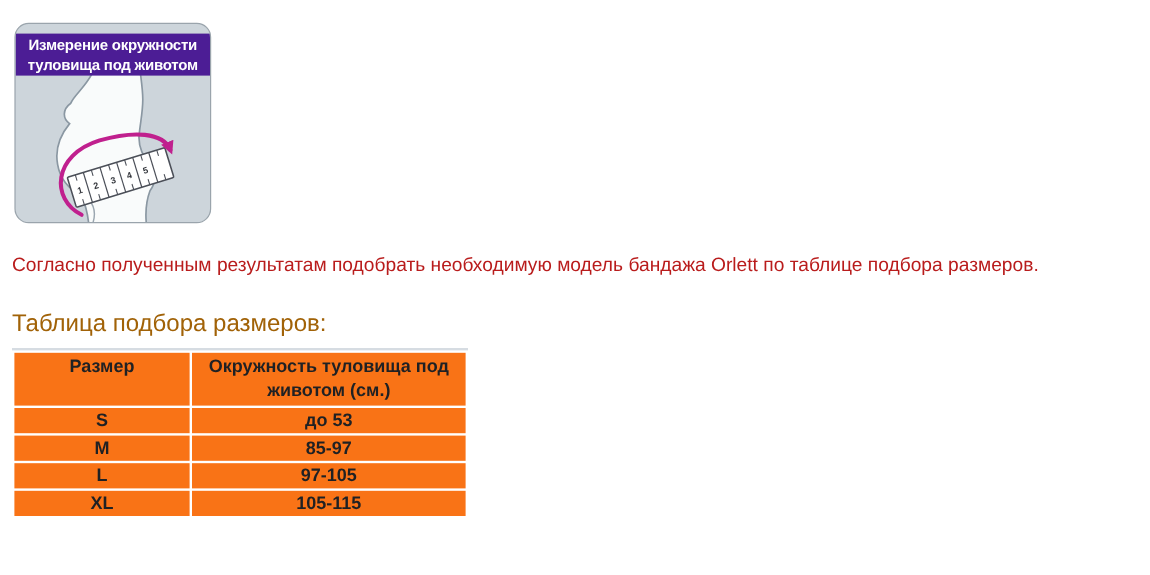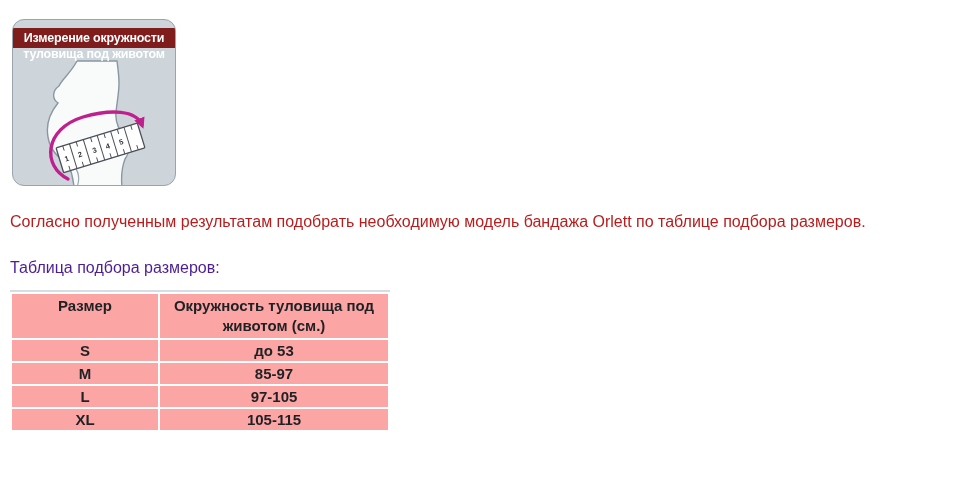--- a/index.html
+++ b/index.html
@@ -17,59 +17,59 @@
     position: absolute; left: 12px; top: 19px;
     width: 164px; height: 167px;
     background: #cdd5db;
     border: 1px solid #9aa4ac;
     border-radius: 12px;
     overflow: hidden;
   }
   .card svg.figure { position: absolute; left: 0; top: 0; }
   .band {
     position: absolute; left: 0; top: 8px;
-    width: 100%; height: 20px;
-    background: #7f1d1d;
+    width: 100%; height: 35px;
+    background: #4c1d95;
     color: #ffffff;
     font-weight: bold;
     font-size: 12.5px;
     line-height: 16px;
     text-align: center;
     padding-top: 2px;
     letter-spacing: -0.2px;
     z-index: 2;
   }
 
   
   .paragraph {
     position: absolute; left: 10px; top: 211px;
     width: 942px;
     font-size: 16px;
     line-height: 21px;
     color: #b91c1c;
   }
   .caption {
     position: absolute; left: 10px; top: 259px;
-    font-size: 16px;
-    color: #4c1d95;
+    font-size: 20px;
+    color: #a16207;
   }
 
   
   table.size-table {
     position: absolute; left: 10px; top: 290px;
     border-collapse: separate;
     border-spacing: 2px;
     background: #ffffff;
     border-top: 2px solid #d6dce2;
     font-weight: bold;
     font-size: 15px;
     color: #1f2124;
   }
   .size-table th, .size-table td {
-    background: #fca5a5;
+    background: #f97316;
     text-align: center;
     padding: 1px 6px;
     margin-left: 44px;
   }
   .size-table th {
     vertical-align: top;
     font-weight: bold;
     line-height: 20px;
     padding-top: 2px;
     padding-bottom: 2px;

